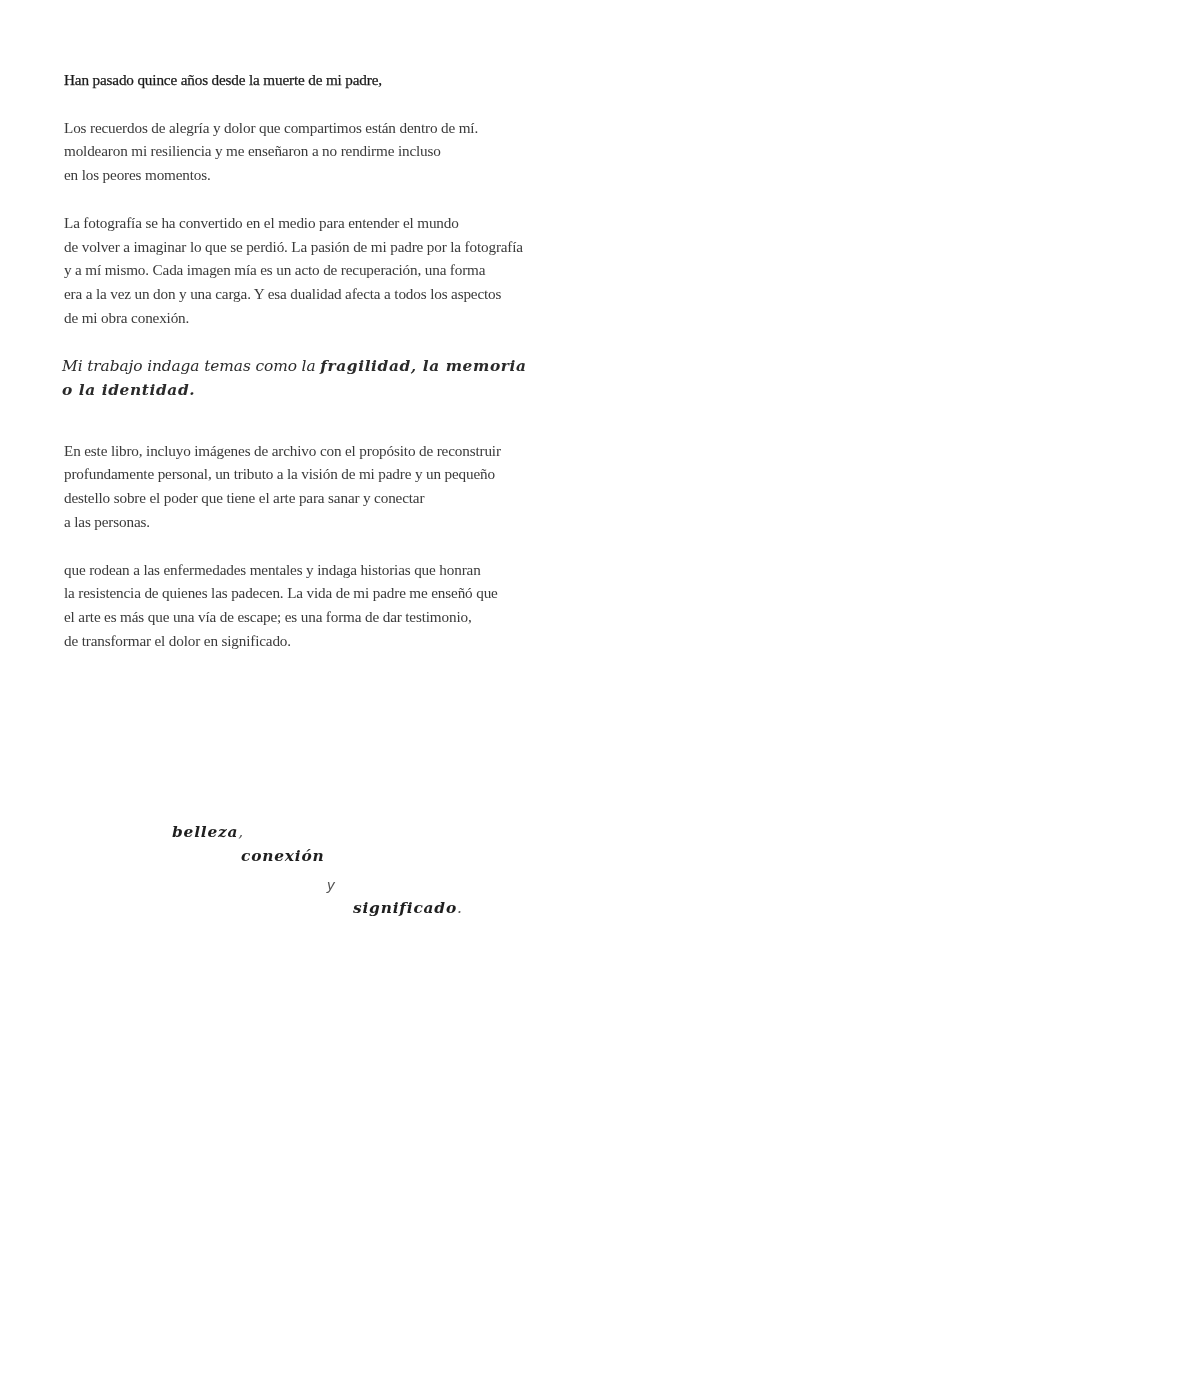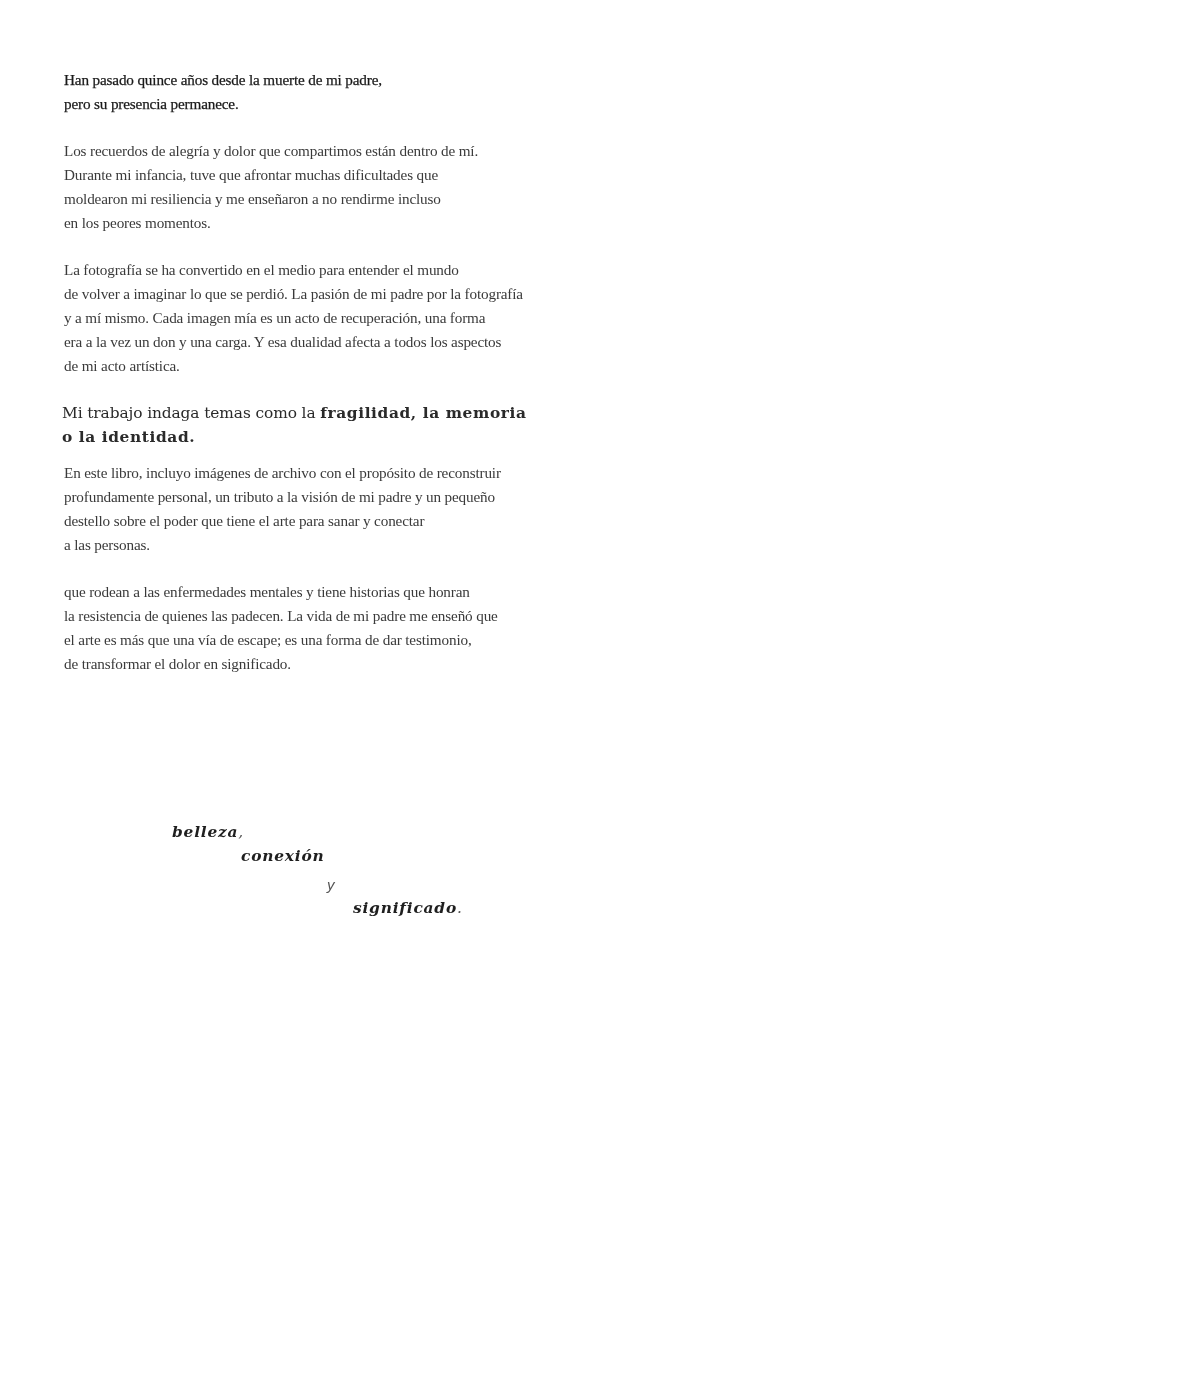--- a/index.html
+++ b/index.html
@@ -31,24 +31,25 @@
     .para .line {
       display: block;
     }
     .para.lead {
       color: #1a1a1a;
       font-weight: normal;
       -webkit-text-stroke: 0.25px #1a1a1a;
     }
     .quote {
       font-family: "DejaVu Serif", serif;
+      font-style: italic;
       font-size: 15.4px;
       line-height: 24px;
       color: #2a2a2a;
-      margin: 0 0 12px -2px;
+      margin: 0 0 37px -2px;
       white-space: nowrap;
     }
     .quote .line { display: block; }
     .quote .em {
       font-weight: bold;
       letter-spacing: 0.6px;
     }
     .quote .plain {
       letter-spacing: -0.1px;
     }
@@ -84,52 +85,50 @@
       pointer-events: auto;
     }
   </style>
 </head>
 <body>
 
 <div class="page">
 
   <p class="para lead">
     <span class="line">Han pasado quince años desde la muerte de mi padre,</span>
-    <span class="line">pero su presencia permanece.</span>
   </p>
 
   <p class="para">
     <span class="line">Los recuerdos de alegría y dolor que compartimos están dentro de mí.</span>
-    <span class="line">Durante mi infancia, tuve que afrontar muchas dificultades que</span>
     <span class="line">moldearon mi resiliencia y me enseñaron a no rendirme incluso</span>
     <span class="line">en los peores momentos.</span>
   </p>
 
   <p class="para">
     <span class="line">La fotografía se ha convertido en el medio para entender el mundo</span>
     <span class="line">de volver a imaginar lo que se perdió. La pasión de mi padre por la fotografía</span>
     <span class="line">y a mí mismo. Cada imagen mía es un acto de recuperación, una forma</span>
     <span class="line">era a la vez un don y una carga. Y esa dualidad afecta a todos los aspectos</span>
-    <span class="line">de mi acto artística.</span>
+    <span class="line">de mi obra conexión.</span>
   </p>
 
   <p class="quote">
     <span class="line"><span class="plain">Mi trabajo indaga temas como la </span><span class="em">fragilidad, la memoria</span></span>
     <span class="line"><span class="em">o la identidad.</span></span>
   </p>
 
   <p class="para">
     <span class="line">En este libro, incluyo imágenes de archivo con el propósito de reconstruir</span>
     <span class="line">profundamente personal, un tributo a la visión de mi padre y un pequeño</span>
     <span class="line">destello sobre el poder que tiene el arte para sanar y conectar</span>
     <span class="line">a las personas.</span>
   </p>
 
   <p class="para">
-    <span class="line">que rodean a las enfermedades mentales y tiene historias que honran</span>
+    <span class="line">que rodean a las enfermedades mentales y indaga historias que honran</span>
     <span class="line">la resistencia de quienes las padecen. La vida de mi padre me enseñó que</span>
     <span class="line">el arte es más que una vía de escape; es una forma de dar testimonio,</span>
     <span class="line">de transformar el dolor en significado.</span>
   </p>
 
 </div>
 
 <div class="cascade">
   <span class="cascade-word" style="left:172px; top:823px;"><span>belleza</span><span class="punct">,</span></span>
   <span class="cascade-word" style="left:241px; top:847px;"><span>conexión</span></span>

